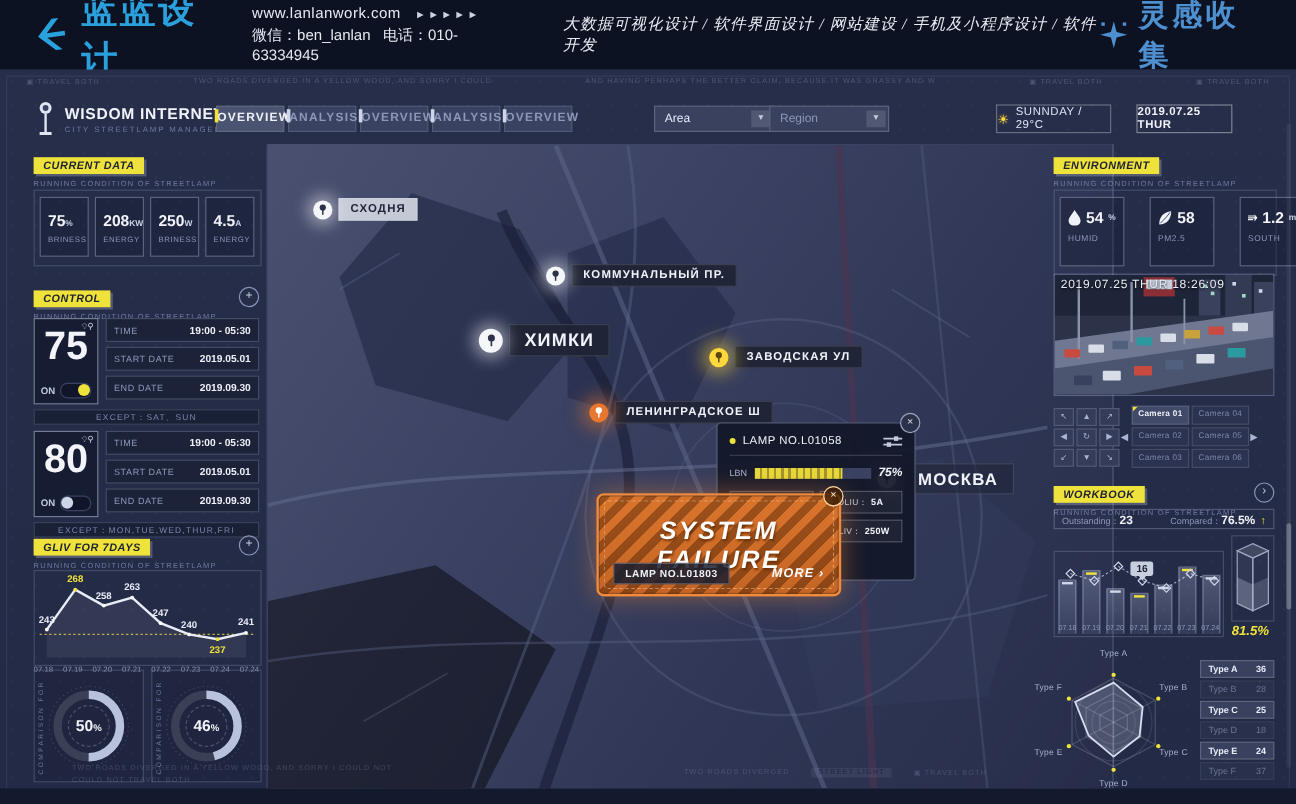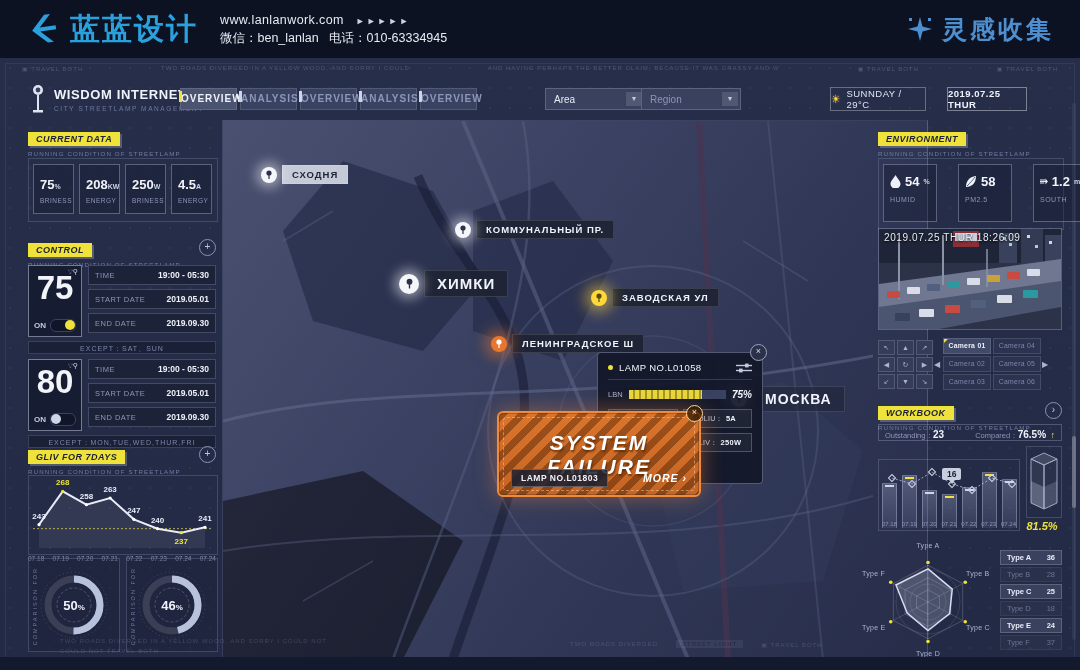--- a/index.html
+++ b/index.html
@@ -170,20 +170,21 @@
     <div class="hdr-info">
       <div class="hdr-line1">
         <span>www.lanlanwork.com</span>
         <span class="hdr-arrows">►►►►►</span>
       </div>
       <div class="hdr-line2">
         <span>微信：ben_lanlan</span>&nbsp;&nbsp;
         <span>电话：010-63334945</span>
       </div>
     </div>
+    <div class="hdr-services">大数据可视化设计 / 软件界面设计 / 网站建设 / 手机及小程序设计 / 软件开发</div>
     <div class="hdr-collect">
       <svg width="28" height="28" viewBox="0 0 28 28">
         <path d="M14 2 L16.5 11.5 L26 14 L16.5 16.5 L14 26 L11.5 16.5 L2 14 L11.5 11.5 Z" fill="#4e8fd0"></path>
         <rect x="3" y="3" width="3" height="3" fill="#4e8fd0"></rect>
           <rect x="22" y="3" width="3" height="3" fill="#4e8fd0"></rect>
       </svg>
       <span>灵感收集</span>
     </div>
   </div>
 

